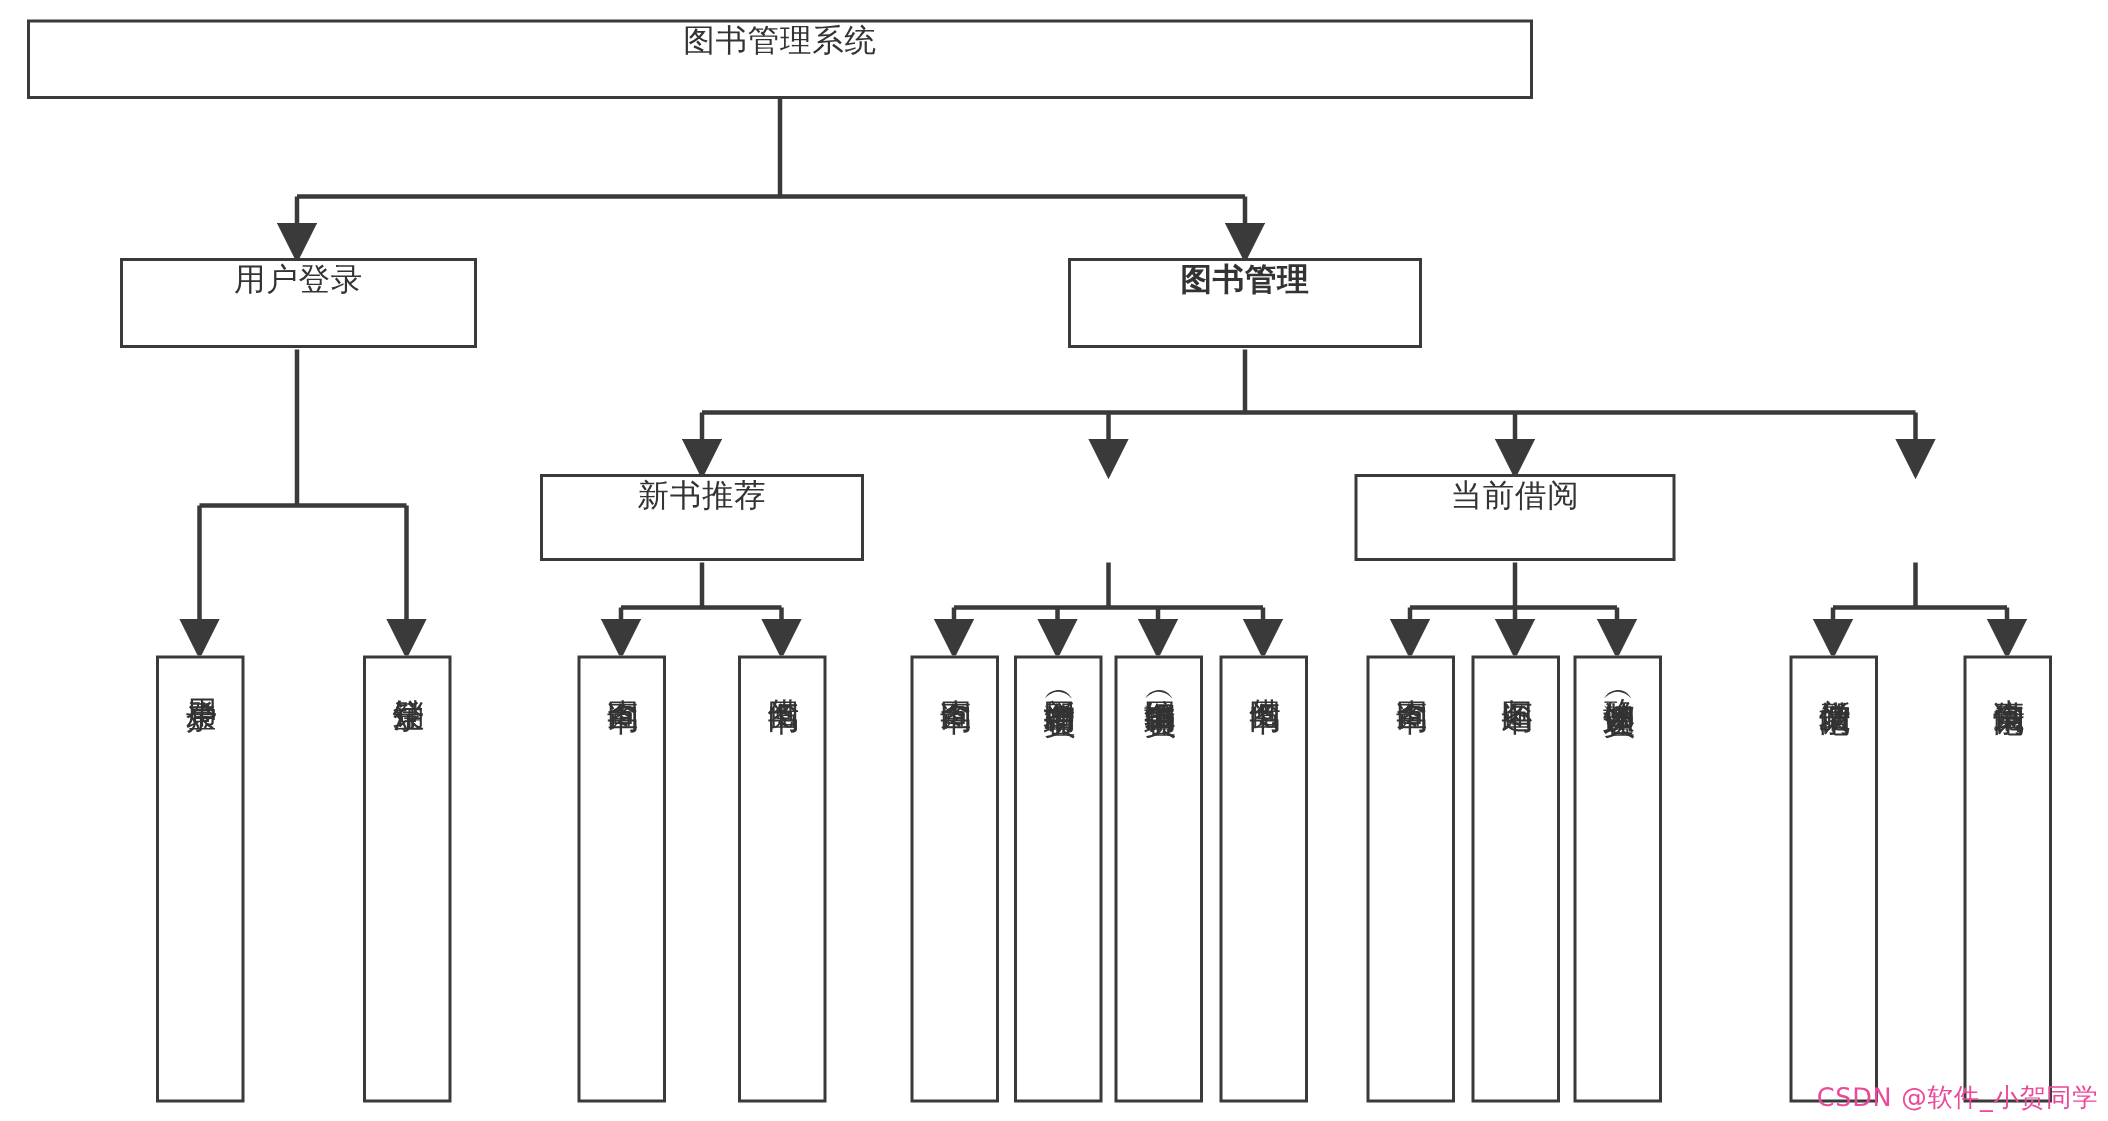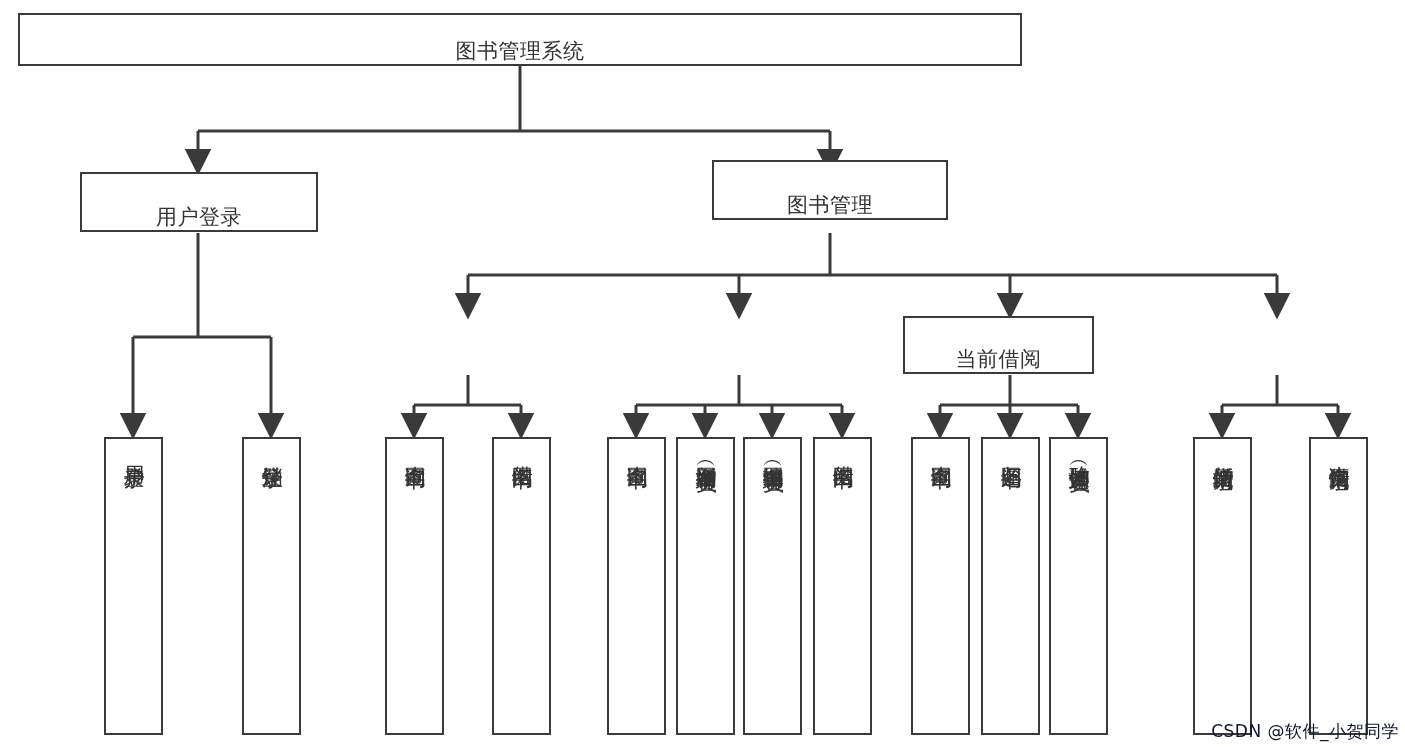--- a/index.html
+++ b/index.html
@@ -26,21 +26,21 @@
     width: 1405px;
     height: 747px;
     pointer-events: none;
   }
   .node {
     position: absolute;
     box-sizing: border-box;
     border: 2px solid #3a3a3a;
     background: #ffffff;
     display: flex;
-    align-items: flex-end;
+    align-items: flex-start;
     justify-content: center;
     color: #333333;
   }
   .node .label {
     display: block;
     text-align: center;
     white-space: nowrap;
   }
   
   .node.horiz .label {
@@ -60,21 +60,21 @@
     font-size: 21px;
     line-height: 1.32;
     letter-spacing: 1px;
     white-space: normal;
   }
   #watermark {
     position: absolute;
     right: 6px;
     bottom: 4px;
     font-size: 17px;
-    color: #0f172a;
+    color: #ec4899;
     letter-spacing: 0.5px;
     white-space: nowrap;
     font-family: "DejaVu Sans", "Liberation Sans", sans-serif;
   }
 </style>
 </head>
 <body>
 
 <div id="canvas">
 
@@ -132,27 +132,30 @@
   </svg>
 
   <div class="node horiz" style="left:18px; top:13px; width:1004px; height:53px;">
     <span class="label">图书管理系统</span>
   </div>
 
   <div class="node horiz" style="left:80px; top:172px; width:238px; height:60px;">
     <span class="label">用户登录</span>
   </div>
 
-  <div class="node horiz" style="left:712px; top:160px; width:236px; height:60px;">
+  <div class="node horiz" style="left:712px; top:172px; width:236px; height:60px;font-weight:bold;">
     <span class="label">图书管理</span>
   </div>
 
-
-
-  <div class="node horiz" style="left:903px; top:316px; width:191px; height:58px;">
+  <div class="node horiz" style="left:360px; top:316px; width:216px; height:58px;">
+    <span class="label">新书推荐</span>
+  </div>
+
+
+  <div class="node horiz" style="left:903px; top:316px; width:214px; height:58px;">
     <span class="label">当前借阅</span>
   </div>
 
 
   <div class="node vert" style="left:104px; top:437px; width:59px; height:298px;">
     <span class="label">用户登录</span>
   </div>
 
   <div class="node vert" style="left:242px; top:437px; width:59px; height:298px;">
     <span class="label">注销登录</span>

